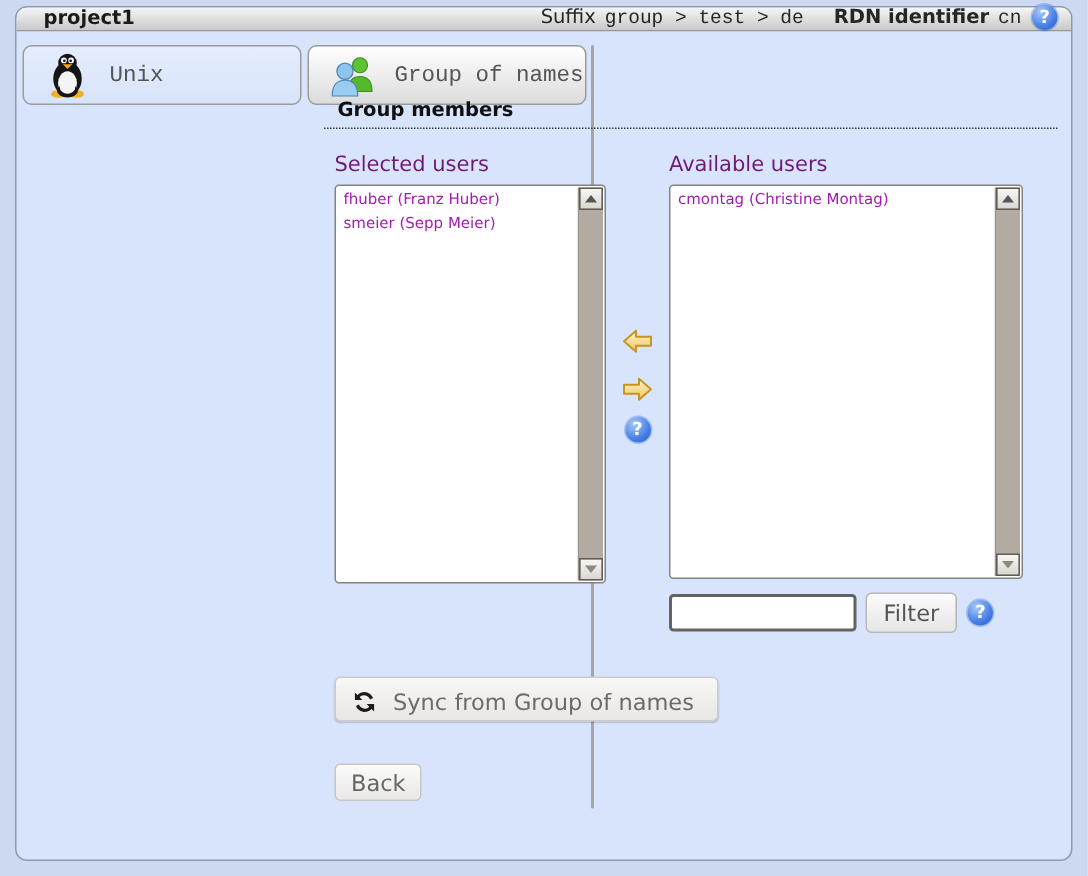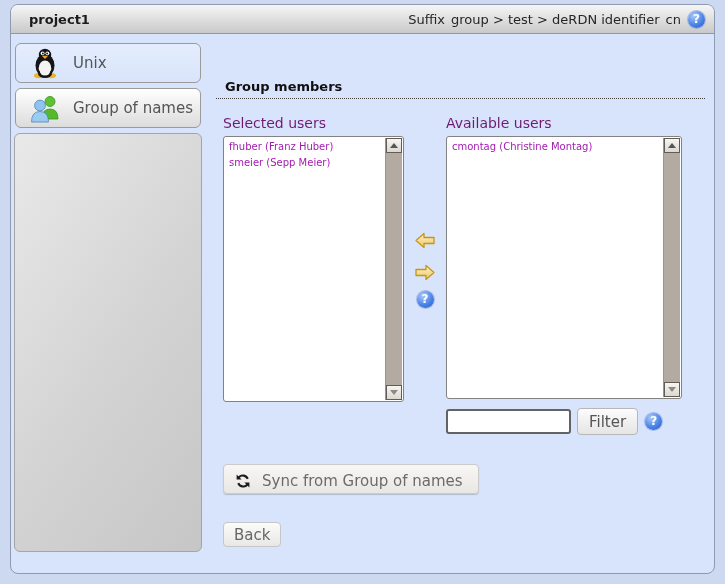--- a/index.html
+++ b/index.html
@@ -8,40 +8,40 @@
     background:#ccd9f0;
     font-family:"DejaVu Sans","Liberation Sans",sans-serif;
     position:relative; overflow:hidden;
   }
   .dialog {
     position:absolute; left:10px; top:4px; width:705px; height:570px;
     background:#d8e4fb; border:1px solid #8e9ab0; border-radius:8px;
   }
   
   .header {
-    height:29px; display:flex; align-items:center;
+    height:16px; display:flex; align-items:flex-end;
     background:linear-gradient(#f6f6f6,#c9c9c9);
     border-bottom:1px solid #979797; border-radius:7px 7px 0 0;
   }
   .header-title { font-weight:bold; font-size:13px; color:#1b1b1b; padding-left:18px; }
   .header-right { margin-left:auto; display:flex; align-items:center; font-size:13px; color:#262626; padding-right:9px; }
   .header-right .lbl { margin-right:6px; }
-  .header-right .val { margin-right:0; }
-  .header-right .rdn-lbl { margin-left:0; margin-right:6px; }
+  .header-right .val { margin-right:0;font-family:Liberation Mono, monospace; }
+  .header-right .rdn-lbl { margin-left:20px; margin-right:6px;font-weight:bold; }
   .header-right .help { margin-left:7px; }
   
   .help {
     width:17px; height:17px; border-radius:50%; flex:0 0 auto;
     background:radial-gradient(circle at 35% 28%, #aac9f8 0%, #4d84e8 55%, #2258c5 100%);
     color:#fff; font-weight:bold; font-size:12px; line-height:17px; text-align:center;
     box-shadow:0 0 0 1px rgba(60,110,200,.35);
   }
   
   .dlg-body { display:flex; height:540px; }
-  .sidebar { width:195px; display:flex; flex-direction:column; padding-top:9px; }
+  .sidebar { width:195px; display:flex; flex-direction:row; padding-top:9px;font-family:Liberation Mono, monospace; }
   .tab {
     height:40px; width:186px; margin:0 0 5px 4px; flex:0 0 auto;
     border:1px solid #9b9b9b; border-radius:6px;
     background:linear-gradient(#ffffff,#dcdcdc);
     display:flex; align-items:center; cursor:pointer;
   }
   .tab.active { background:linear-gradient(#e4edfd,#d8e4fb); }
   .tab-icon { width:32px; height:32px; margin:0 12px 0 13px; flex:0 0 auto; }
   .tab-label { font-size:15px; color:#555; white-space:nowrap; }
   .sidebar-panel {

